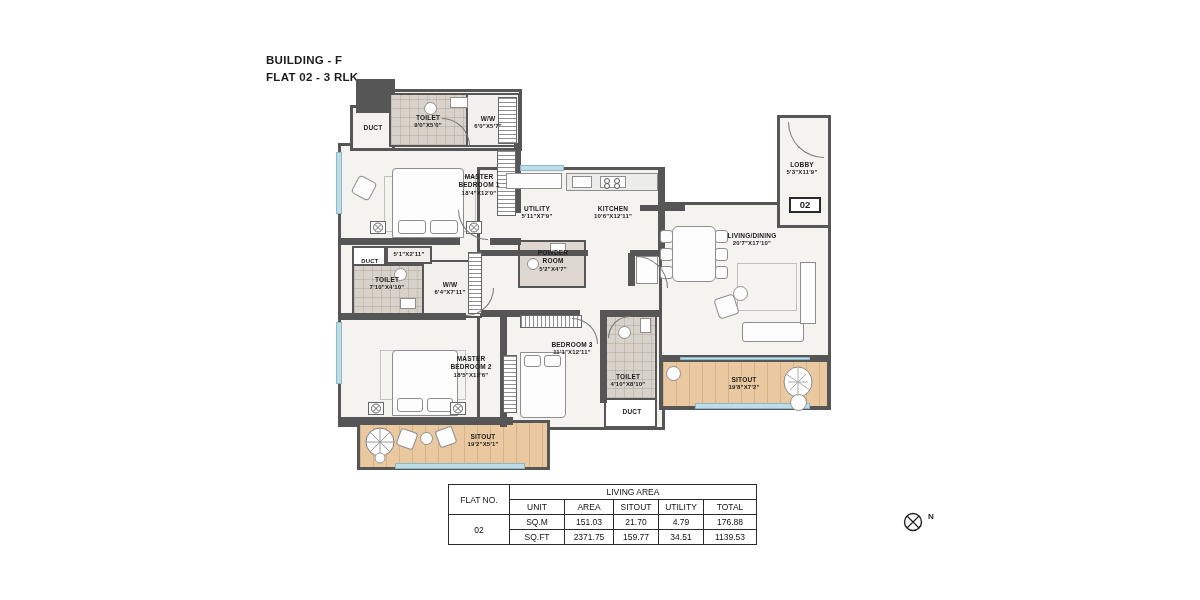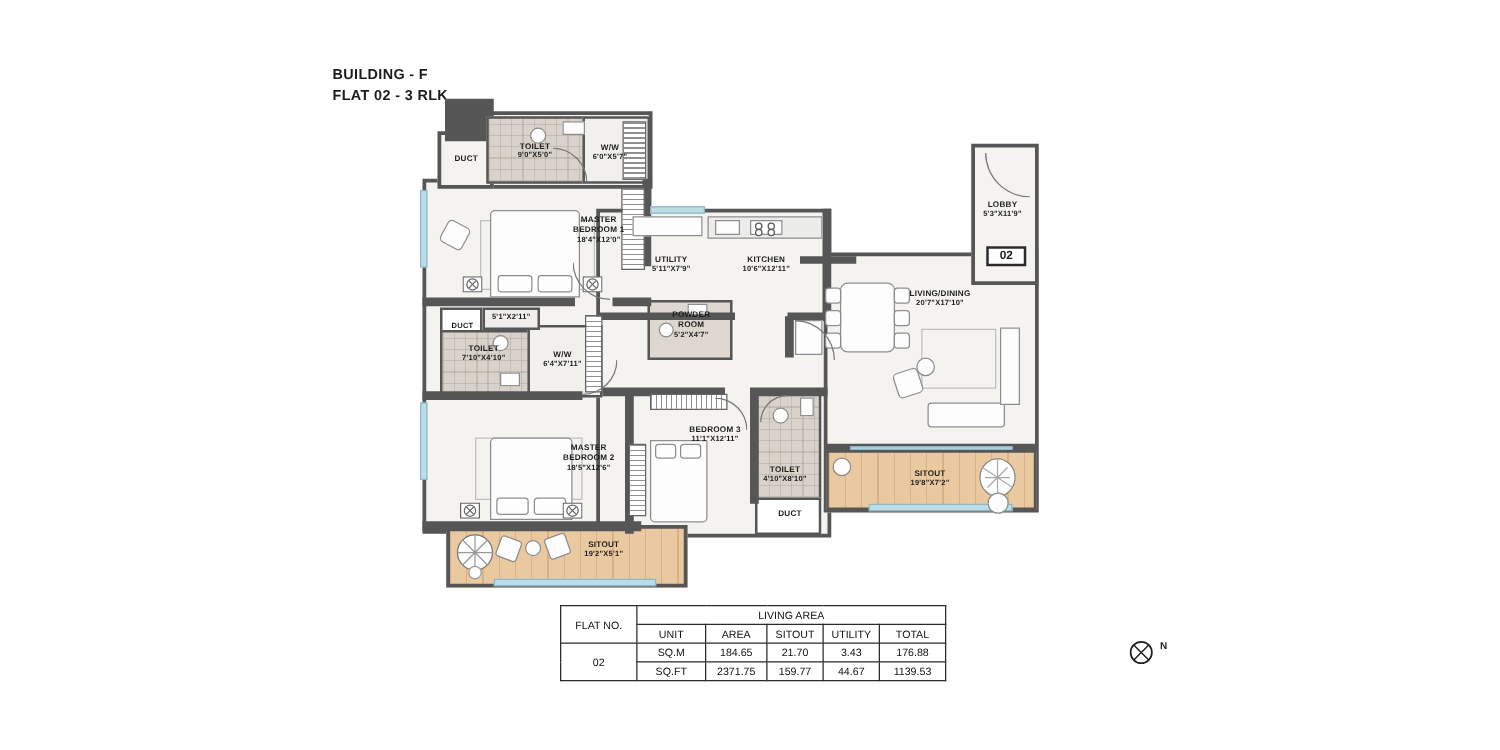--- a/index.html
+++ b/index.html
@@ -285,30 +285,30 @@
     <tr>
       <td class="c1">UNIT</td>
       <td class="c2">AREA</td>
       <td class="c3">SITOUT</td>
       <td class="c4">UTILITY</td>
       <td class="c5">TOTAL</td>
     </tr>
     <tr>
       <td rowspan="2">02</td>
       <td>SQ.M</td>
-      <td>184.65</td>
+      <td>151.03</td>
       <td>21.70</td>
-      <td>3.43</td>
+      <td>4.79</td>
       <td>176.88</td>
     </tr>
     <tr>
       <td>SQ.FT</td>
       <td>2371.75</td>
       <td>159.77</td>
-      <td>44.67</td>
+      <td>34.51</td>
       <td>1139.53</td>
     </tr>
   </tbody>
     </table>
 
   <div id="compass">
     <svg width="24" height="24" viewBox="0 0 24 24">
       <circle cx="11" cy="12" r="8.5" fill="none" stroke="#222" stroke-width="1.4"></circle>
       <path d="M5 6 L17 18 M17 6 L5 18" stroke="#222" stroke-width="1.2" fill="none"></path>
     </svg>

